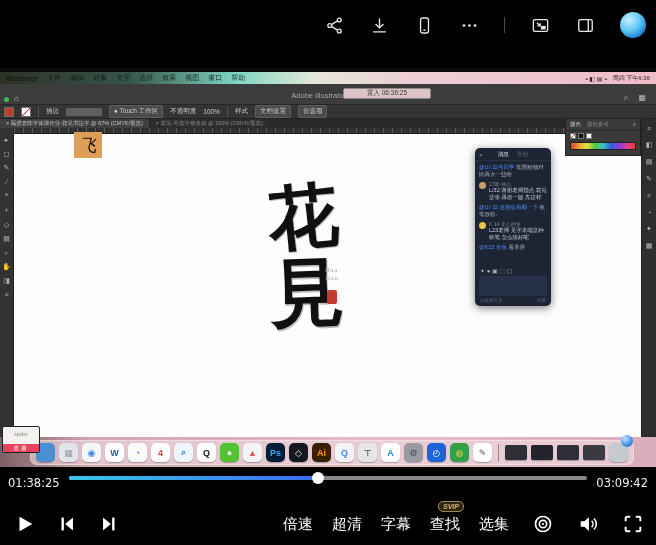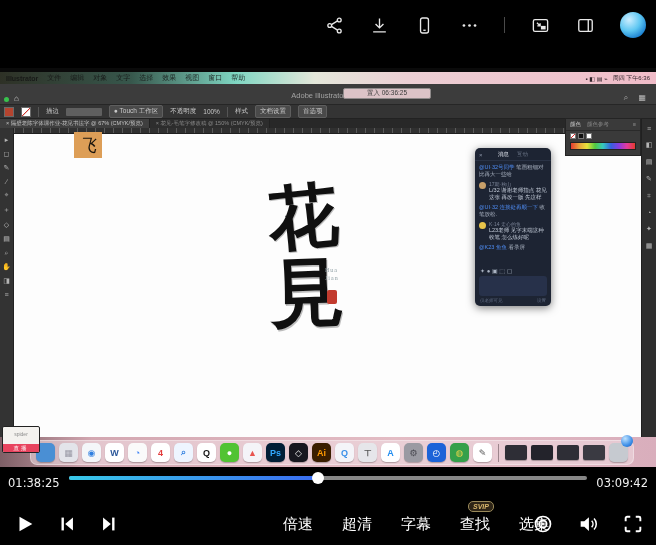--- a/index.html
+++ b/index.html
@@ -107,21 +107,21 @@
   .progressrow{position:absolute;left:0;top:476px;width:656px;height:18px;display:flex;align-items:flex-start;gap:9px;padding:0 8px;}
   .ptime{font-size:11.5px;color:#f0f0f0;white-space:nowrap;font-family:"DejaVu Sans",sans-serif;}
   .ptrack{flex:1;height:4px;border-radius:2px;background:#878787;position:relative;cursor:pointer;}
   .pfill{position:absolute;left:0;top:0;height:4px;border-radius:2px;width:48%;
          background:linear-gradient(90deg,#38c9e8,#3a6cf0);}
   .pthumb{position:absolute;right:-6px;top:50%;transform:translateY(-50%);width:12px;height:12px;border-radius:50%;background:#fff;}
   
   .controls{position:absolute;left:0;top:505px;width:656px;height:40px;}
   .transport{position:absolute;left:14px;top:8px;display:flex;gap:20px;align-items:center;}
   .cicon{width:22px;height:22px;display:flex;align-items:center;justify-content:center;cursor:pointer;}
-  .labelrow{position:absolute;left:283px;top:10px;display:flex;gap:29px;}
+  .labelrow{position:absolute;left:283px;top:10px;display:flex;gap:19px;}
   .clabel{width:30px;text-align:center;font-size:15px;color:#fff;cursor:pointer;position:relative;white-space:nowrap;}
   .svip{position:absolute;left:8px;top:-14px;padding:0 4px;height:11px;line-height:10px;border-radius:5px;
         background:#2e2517;border:1px solid #9a8a5a;color:#d9b76d;font-size:7px;font-weight:bold;font-style:italic;}
   .righticons{position:absolute;right:12px;top:8px;display:flex;gap:23px;align-items:center;}
 </style>
 </head>
 <body>
 
 <div class="stage">
 

